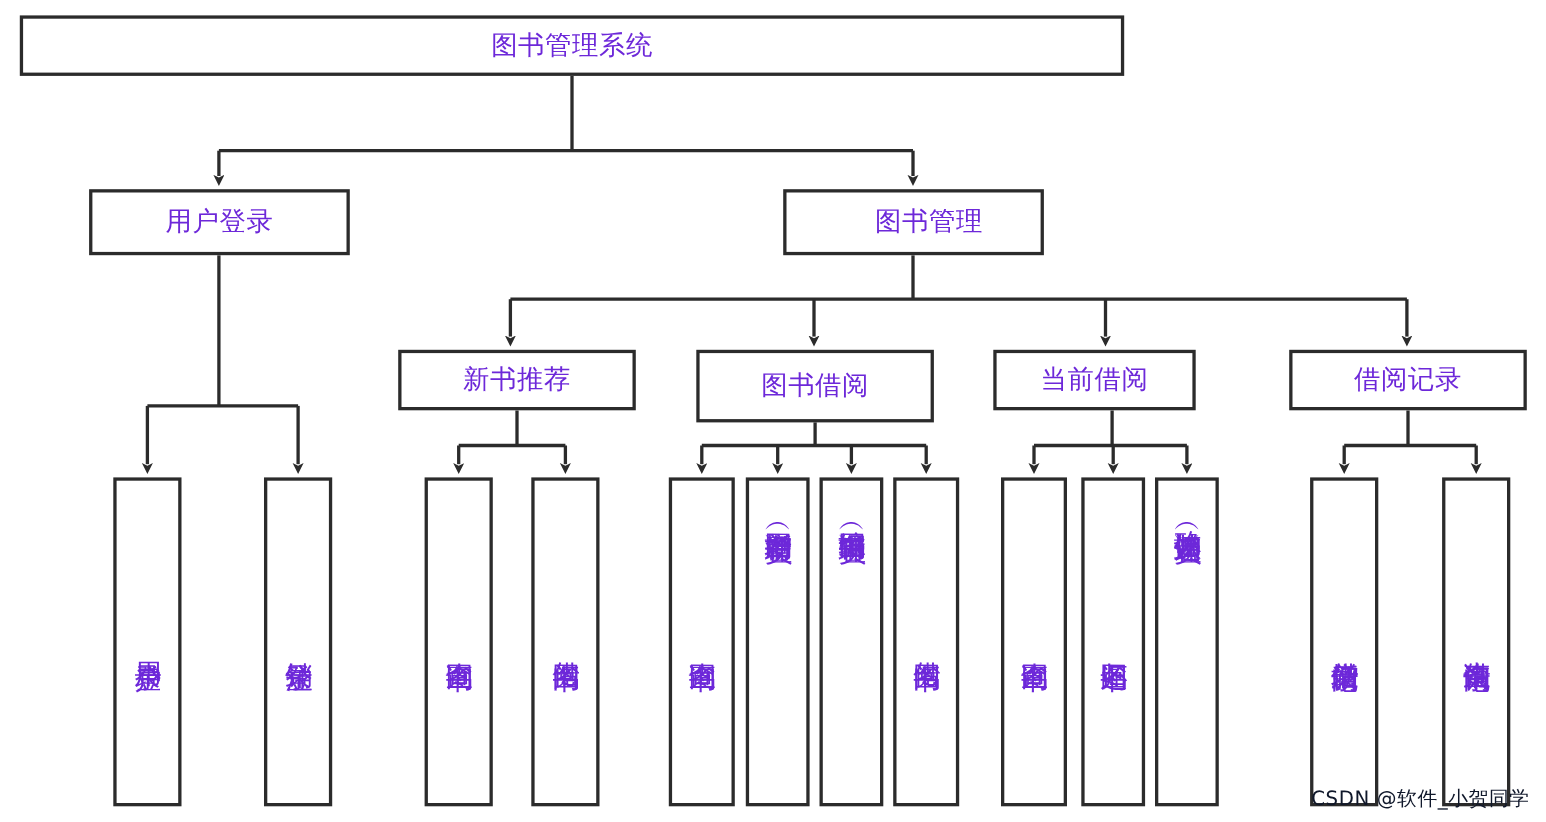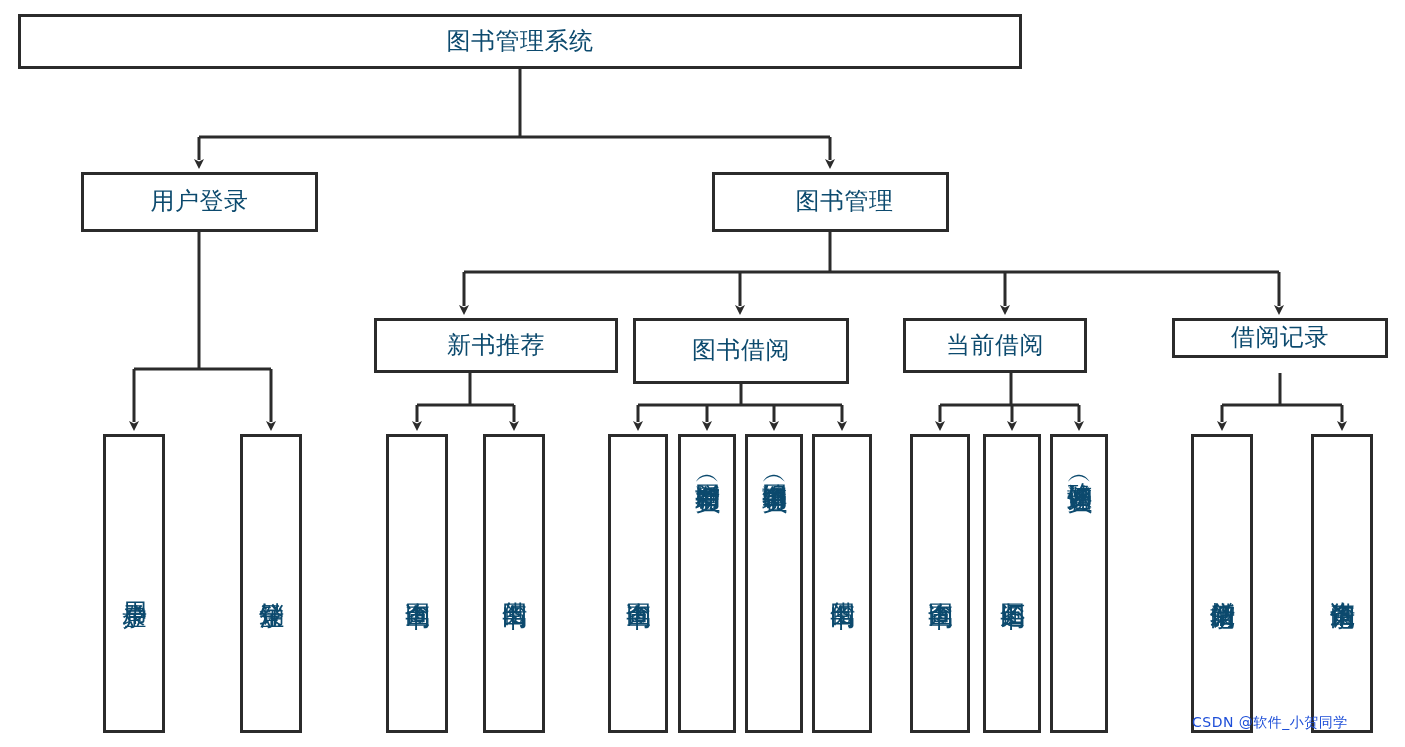--- a/index.html
+++ b/index.html
@@ -25,21 +25,21 @@
     position: absolute;
     box-sizing: border-box;
     border: 3px solid #2b2b2b;
     background: #ffffff;
     display: flex;
     align-items: center;
     justify-content: center;
     overflow: hidden;
   }
   .node-label {
-    color: #0c4a6e;
+    color: #6d28d9;
     font-size: 24px;
     line-height: 1.15;
     letter-spacing: 0.5px;
     white-space: nowrap;
     text-align: center;
   }
   .node-box.vertical {
     align-items: flex-start;
     justify-content: center;
     padding-top: 26px;
@@ -51,22 +51,22 @@
     line-height: 1.06;
     letter-spacing: 1px;
     white-space: nowrap;
   }
   .node-box.vertical.centered {
     align-items: center;
     padding-top: 0;
   }
   .watermark {
     position: absolute;
-    color: #1d4ed8;
-    font-size: 14px;
+    color: #0f172a;
+    font-size: 18px;
     white-space: nowrap;
     letter-spacing: 0.5px;
     pointer-events: none;
   }
 </style>
 </head>
 <body>
 
 <div id="diagram">
   <svg id="connectors" width="1405" height="747" viewBox="0 0 1405 747" style="position:absolute;left:0;top:0;">
@@ -115,30 +115,30 @@
   <div id="nodes-layer">
       <div class="node-box" style="left: 18px; top: 14px; width: 1004px; height: 55px;">
         <span class="node-label">图书管理系统</span>
       </div>
       <div class="node-box" style="left: 81px; top: 172px; width: 237px; height: 60px;">
         <span class="node-label">用户登录</span>
       </div>
       <div class="node-box" style="left: 712px; top: 172px; width: 237px; height: 60px; padding-left: 28px;">
         <span class="node-label">图书管理</span>
       </div>
-      <div class="node-box" style="left: 362px; top: 318px; width: 244px; height: 55px; margin-left: 12px;">
+      <div class="node-box" style="left: 362px; top: 318px; width: 216px; height: 55px;">
         <span class="node-label">新书推荐</span>
       </div>
       <div class="node-box" style="left: 633px; top: 318px; width: 216px; height: 66px;">
         <span class="node-label">图书借阅</span>
       </div>
       <div class="node-box" style="left: 903px; top: 318px; width: 184px; height: 55px;">
         <span class="node-label">当前借阅</span>
       </div>
-      <div class="node-box" style="left: 1172px; top: 318px; width: 216px; height: 40px;">
+      <div class="node-box" style="left: 1172px; top: 318px; width: 216px; height: 55px;">
         <span class="node-label">借阅记录</span>
       </div>
       <div class="node-box vertical centered" style="left: 103px; top: 434px; width: 62px; height: 299px;">
         <span class="node-label">用户登录</span>
       </div>
       <div class="node-box vertical centered" style="left: 240px; top: 434px; width: 62px; height: 299px;">
         <span class="node-label">注销登录</span>
       </div>
       <div class="node-box vertical centered" style="left: 386px; top: 434px; width: 62px; height: 299px;">
         <span class="node-label">查询图书</span>

